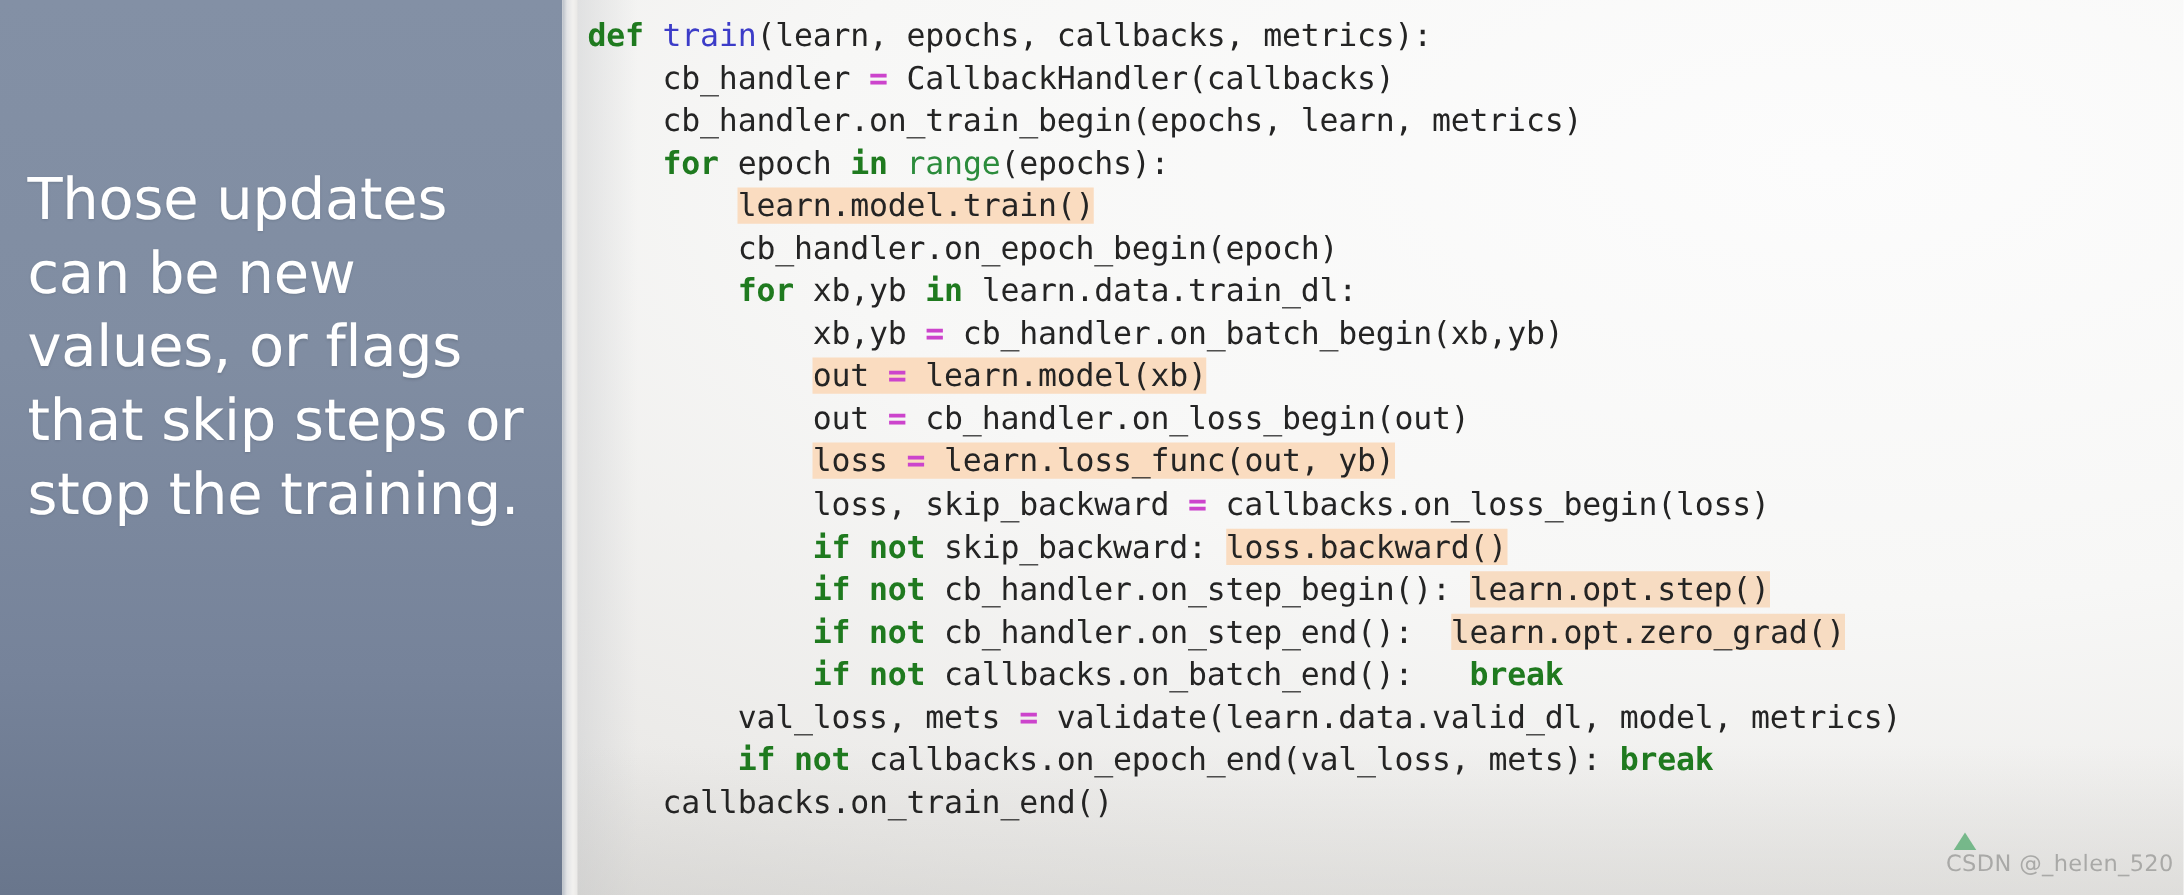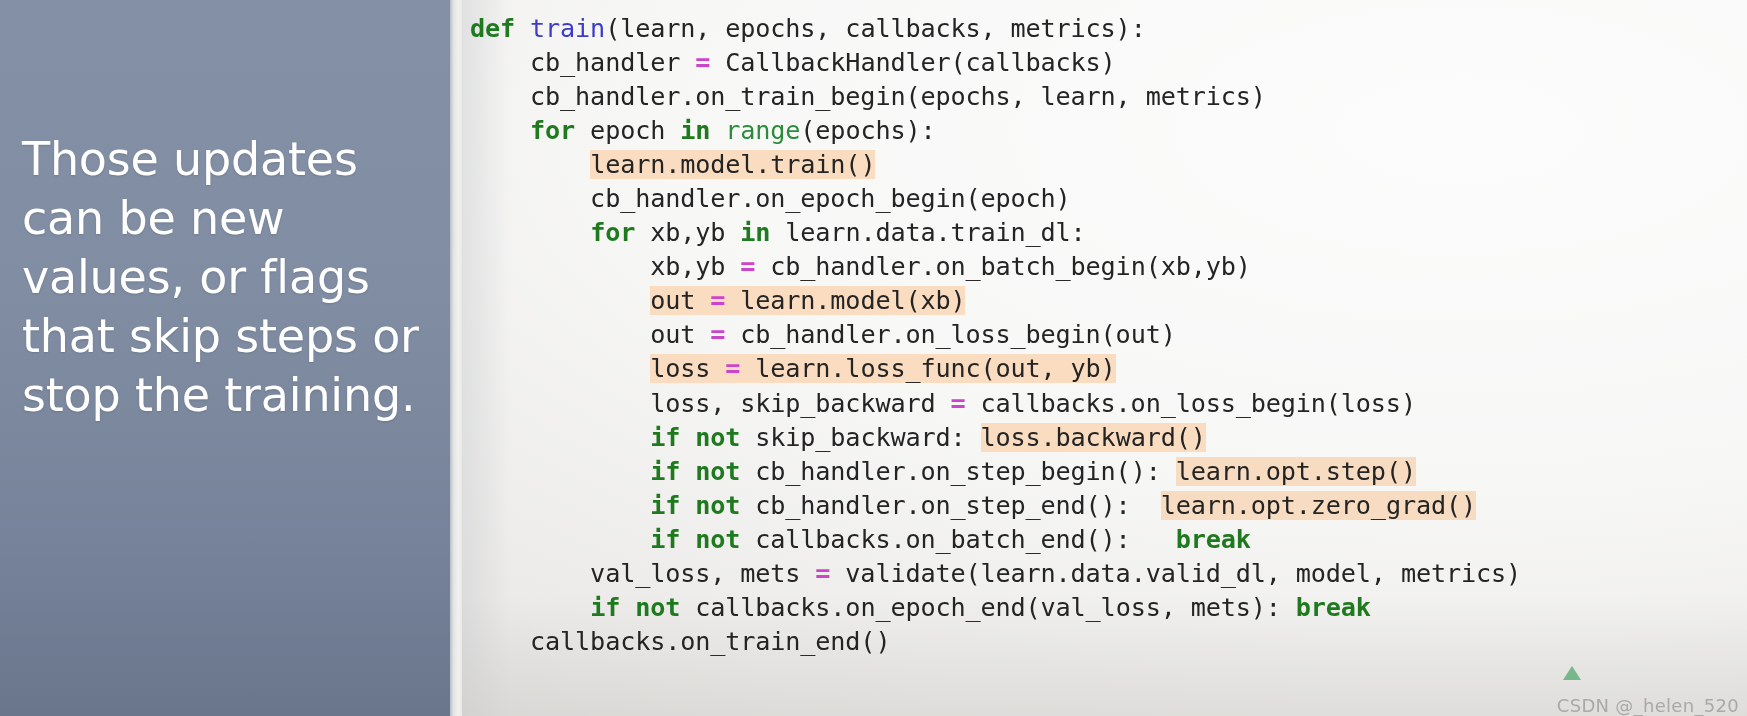--- a/index.html
+++ b/index.html
@@ -104,21 +104,21 @@
   .fn   { color: #3c3cc8; }
   .bi   { color: #2c8c3c; }
   .op   { color: #cc44cc; font-weight: bold; }
   .hl   { background: #fadcc0; }
   .hl2  { background: #f7dcc2; }
 
   
   #watermark {
     position: absolute;
     right: 8px;
-    bottom: 0;
+    bottom: 14px;
     font-family: "DejaVu Sans", "Liberation Sans", sans-serif;
     font-size: 18px;
     color: #a9a9a7;
     letter-spacing: 0.3px;
     z-index: 20;
     user-select: none;
     text-align: center;
   }
   #wm-logo {
     position: absolute;

